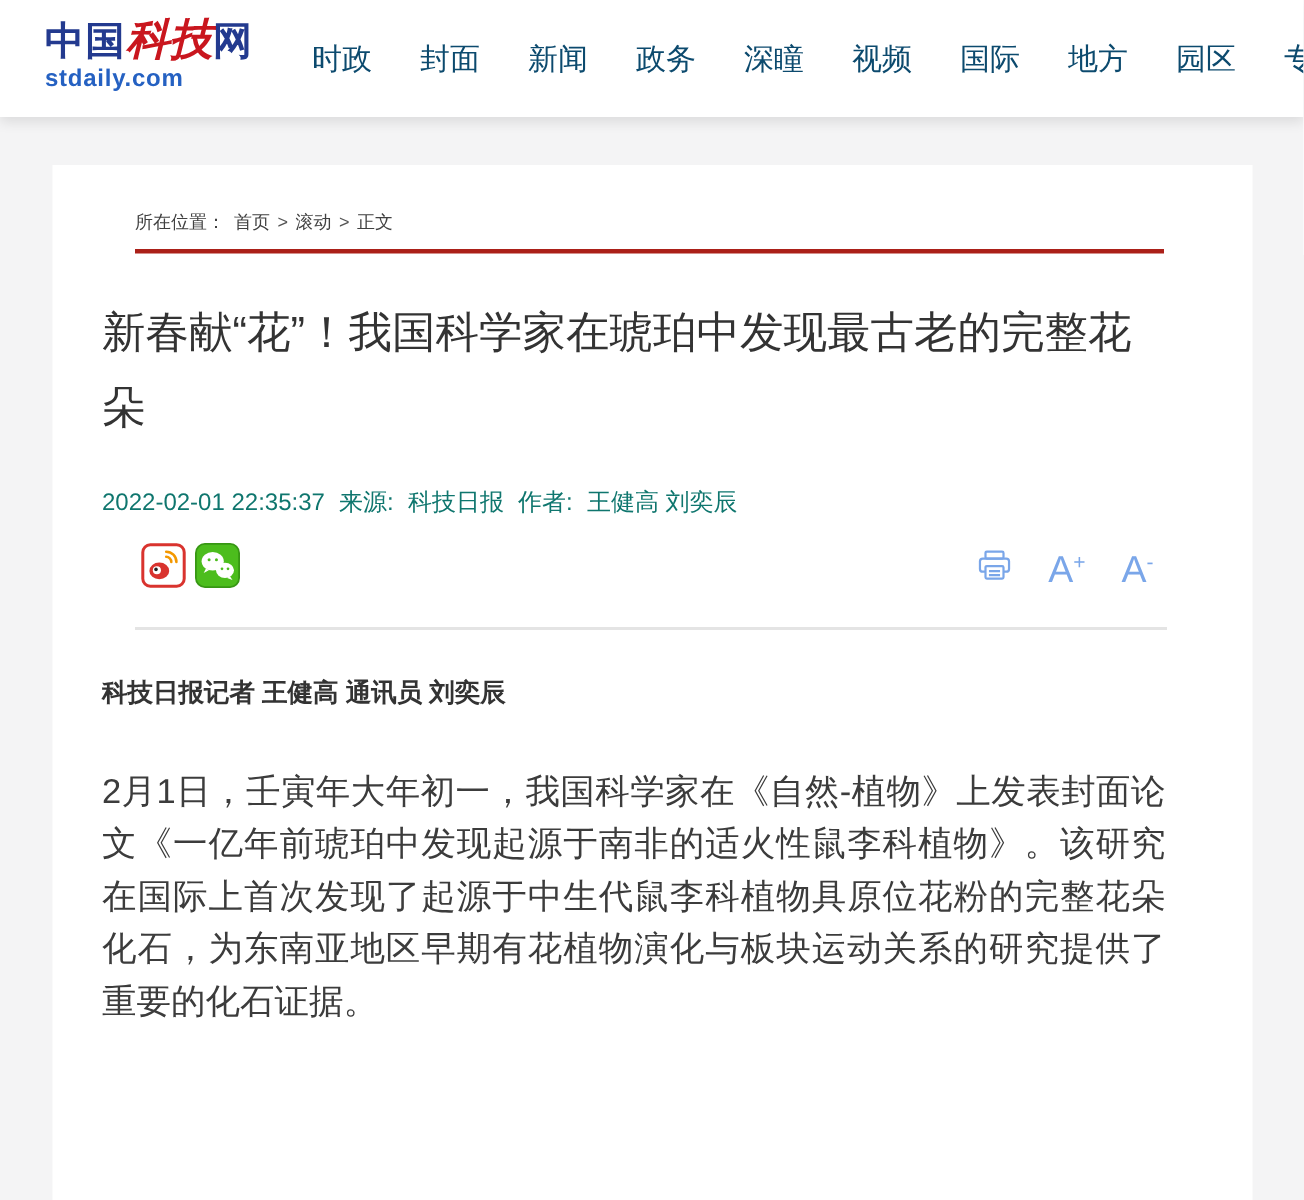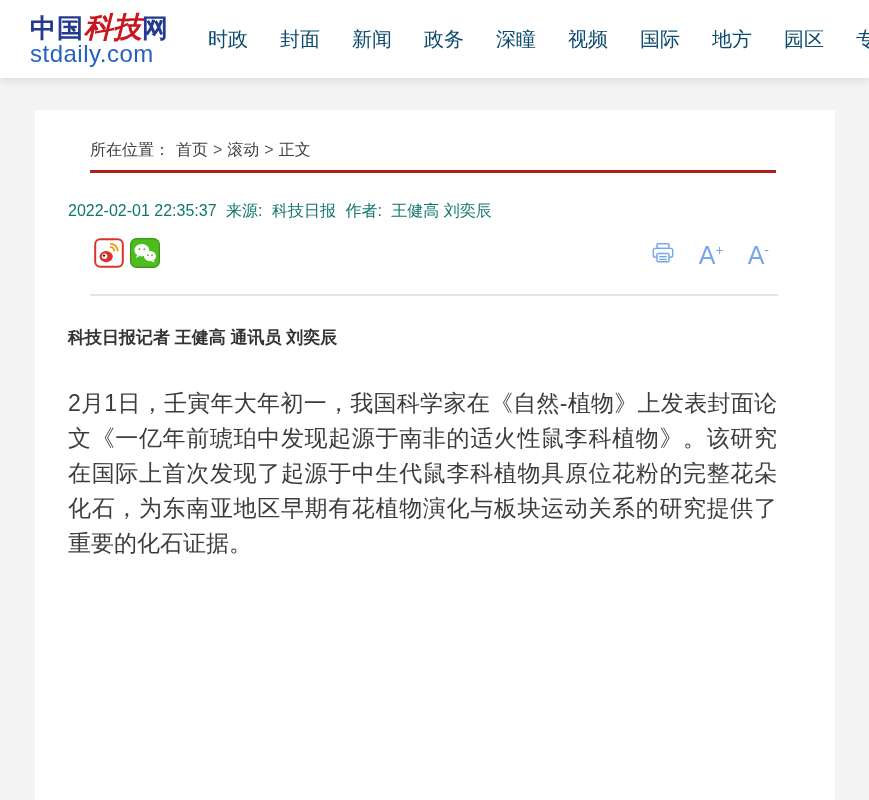--- a/index.html
+++ b/index.html
@@ -18,31 +18,31 @@
     position:relative; z-index:2;
     white-space:nowrap; overflow:hidden;
   }
   .logo { margin-left:30px; width:134px; cursor:pointer; flex:0 0 auto; }
   .logo-cn { font-size:26px; font-weight:700; color:#233a8f; line-height:28px; letter-spacing:1px; }
   .logo-cn .kj {
     color:#c9161e; font-style:italic; font-weight:700;
     font-family:"Liberation Serif","DejaVu Serif",serif;
     font-size:29px; letter-spacing:0;
   }
-  .logo-en { font-size:24px; color:#2561c2; line-height:24px; font-weight:400; letter-spacing:.5px; }
+  .logo-en { font-size:16px; color:#2561c2; line-height:24px; font-weight:700; letter-spacing:.5px; }
   .main-nav { display:flex; gap:32px; margin-left:44px; }
   .nav-item { font-size:20px; color:#0c4a6e; cursor:pointer; }
 
   
   .page-card {
     width:800px; margin:32px 0 0 35px;
     background:#ffffff; min-height:690px;
     padding:30px 58px 40px 33px;
   }
-  .breadcrumb { margin-left:22px; font-size:16px; color:#404040; }
+  .breadcrumb { margin-left:22px; font-size:12px; color:#404040; }
   .breadcrumb .crumb { cursor:pointer; }
   .breadcrumb .sep { margin:0 5px; color:#555; }
   .breadcrumb .crumb-label { margin-right:6px; }
   .red-rule { margin:9px 0 0 22px; width:686px; height:3px; background:#ab2019; }
 
   .article-title {
     margin-top:28px; font-size:29px; line-height:50px;
     color:#333; font-weight:400; width:700px;
   }
   .article-meta { margin-top:28px; font-size:16px; color:#0f766e; }
@@ -88,20 +88,21 @@
   </nav>
 </header>
 
 <main class="page-card">
 
   <div class="breadcrumb">
     <span class="crumb-label">所在位置：</span><span class="crumb">首页</span><span class="sep">&gt;</span><span class="crumb">滚动</span><span class="sep">&gt;</span><span class="crumb">正文</span>
   </div>
   <div class="red-rule"></div>
 
+  <h1 class="article-title">新春献“花”！我国科学家在琥珀中发现最古老的完整花朵</h1>
 
   <div class="article-meta">
     <span>2022-02-01 22:35:37</span>
     <span>来源:</span>
     <span>科技日报</span>
     <span>作者:</span>
     <span>王健高 刘奕辰</span>
   </div>
 
   <div class="share-row">

